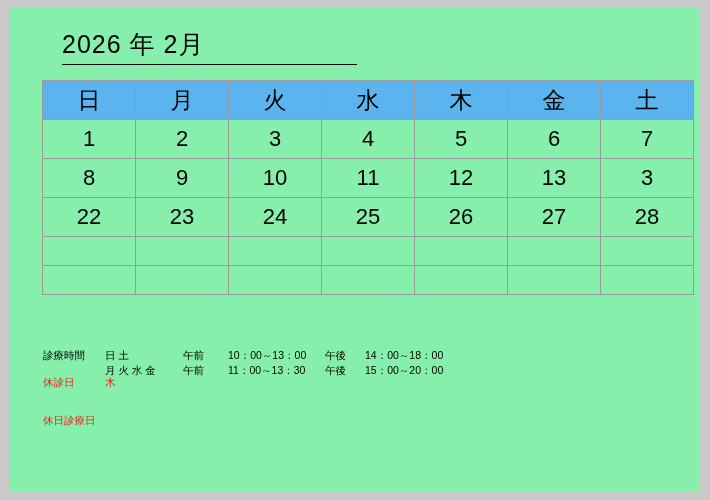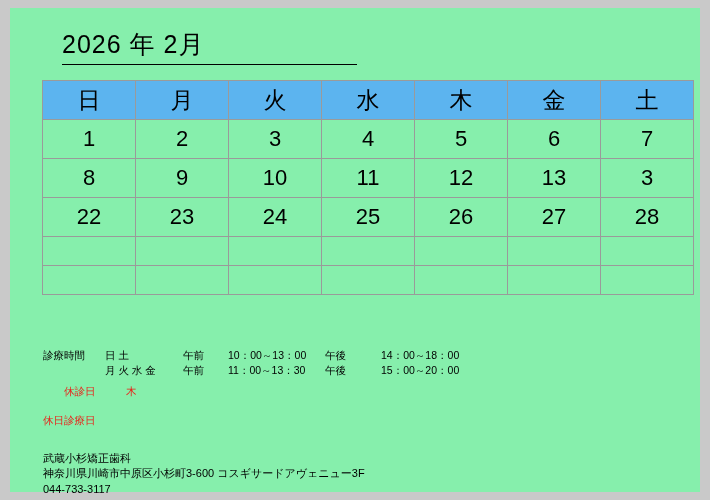--- a/index.html
+++ b/index.html
@@ -83,30 +83,29 @@
   .note-row {
     position: relative;
     height: 15px;
     white-space: nowrap;
   }
   .col-label { position: absolute; left: 0; }
   .col-days  { position: absolute; left: 62px; }
   .col-am    { position: absolute; left: 140px; }
   .col-amt   { position: absolute; left: 185px; }
   .col-pm    { position: absolute; left: 282px; text-align: right; }
-  .col-pmt   { position: absolute; left: 322px; margin-left: 16px; }
+  .col-pmt   { position: absolute; left: 322px; }
 
   .note-closed {
     position: absolute;
     left: 33px;
-    top: 377px;
+    top: 368px;
     font-size: 10.5px;
     color: #e8231a;
     white-space: nowrap;
-    margin-left: 21px;
   }
   .note-closed .d { position: absolute; left: 62px; top: 0; }
   .note-holiday {
     position: absolute;
     left: 33px;
     top: 406px;
     font-size: 10.5px;
     color: #e8231a;
     white-space: nowrap;
     text-align: right;
@@ -211,19 +210,14 @@
     </div>
   </div>
 
   <div class="note-closed">
     <span>休診日</span>
     <span class="d">木</span>
   </div>
 
   <div class="note-holiday">休日診療日</div>
 
-  <div class="footer">
-    <div>武蔵小杉矯正歯科</div>
-    <div>神奈川県川崎市中原区小杉町3-600  コスギサードアヴェニュー3F</div>
-    <div>044-733-3117</div>
-  </div>
 
 </div>
 
 </body></html>

